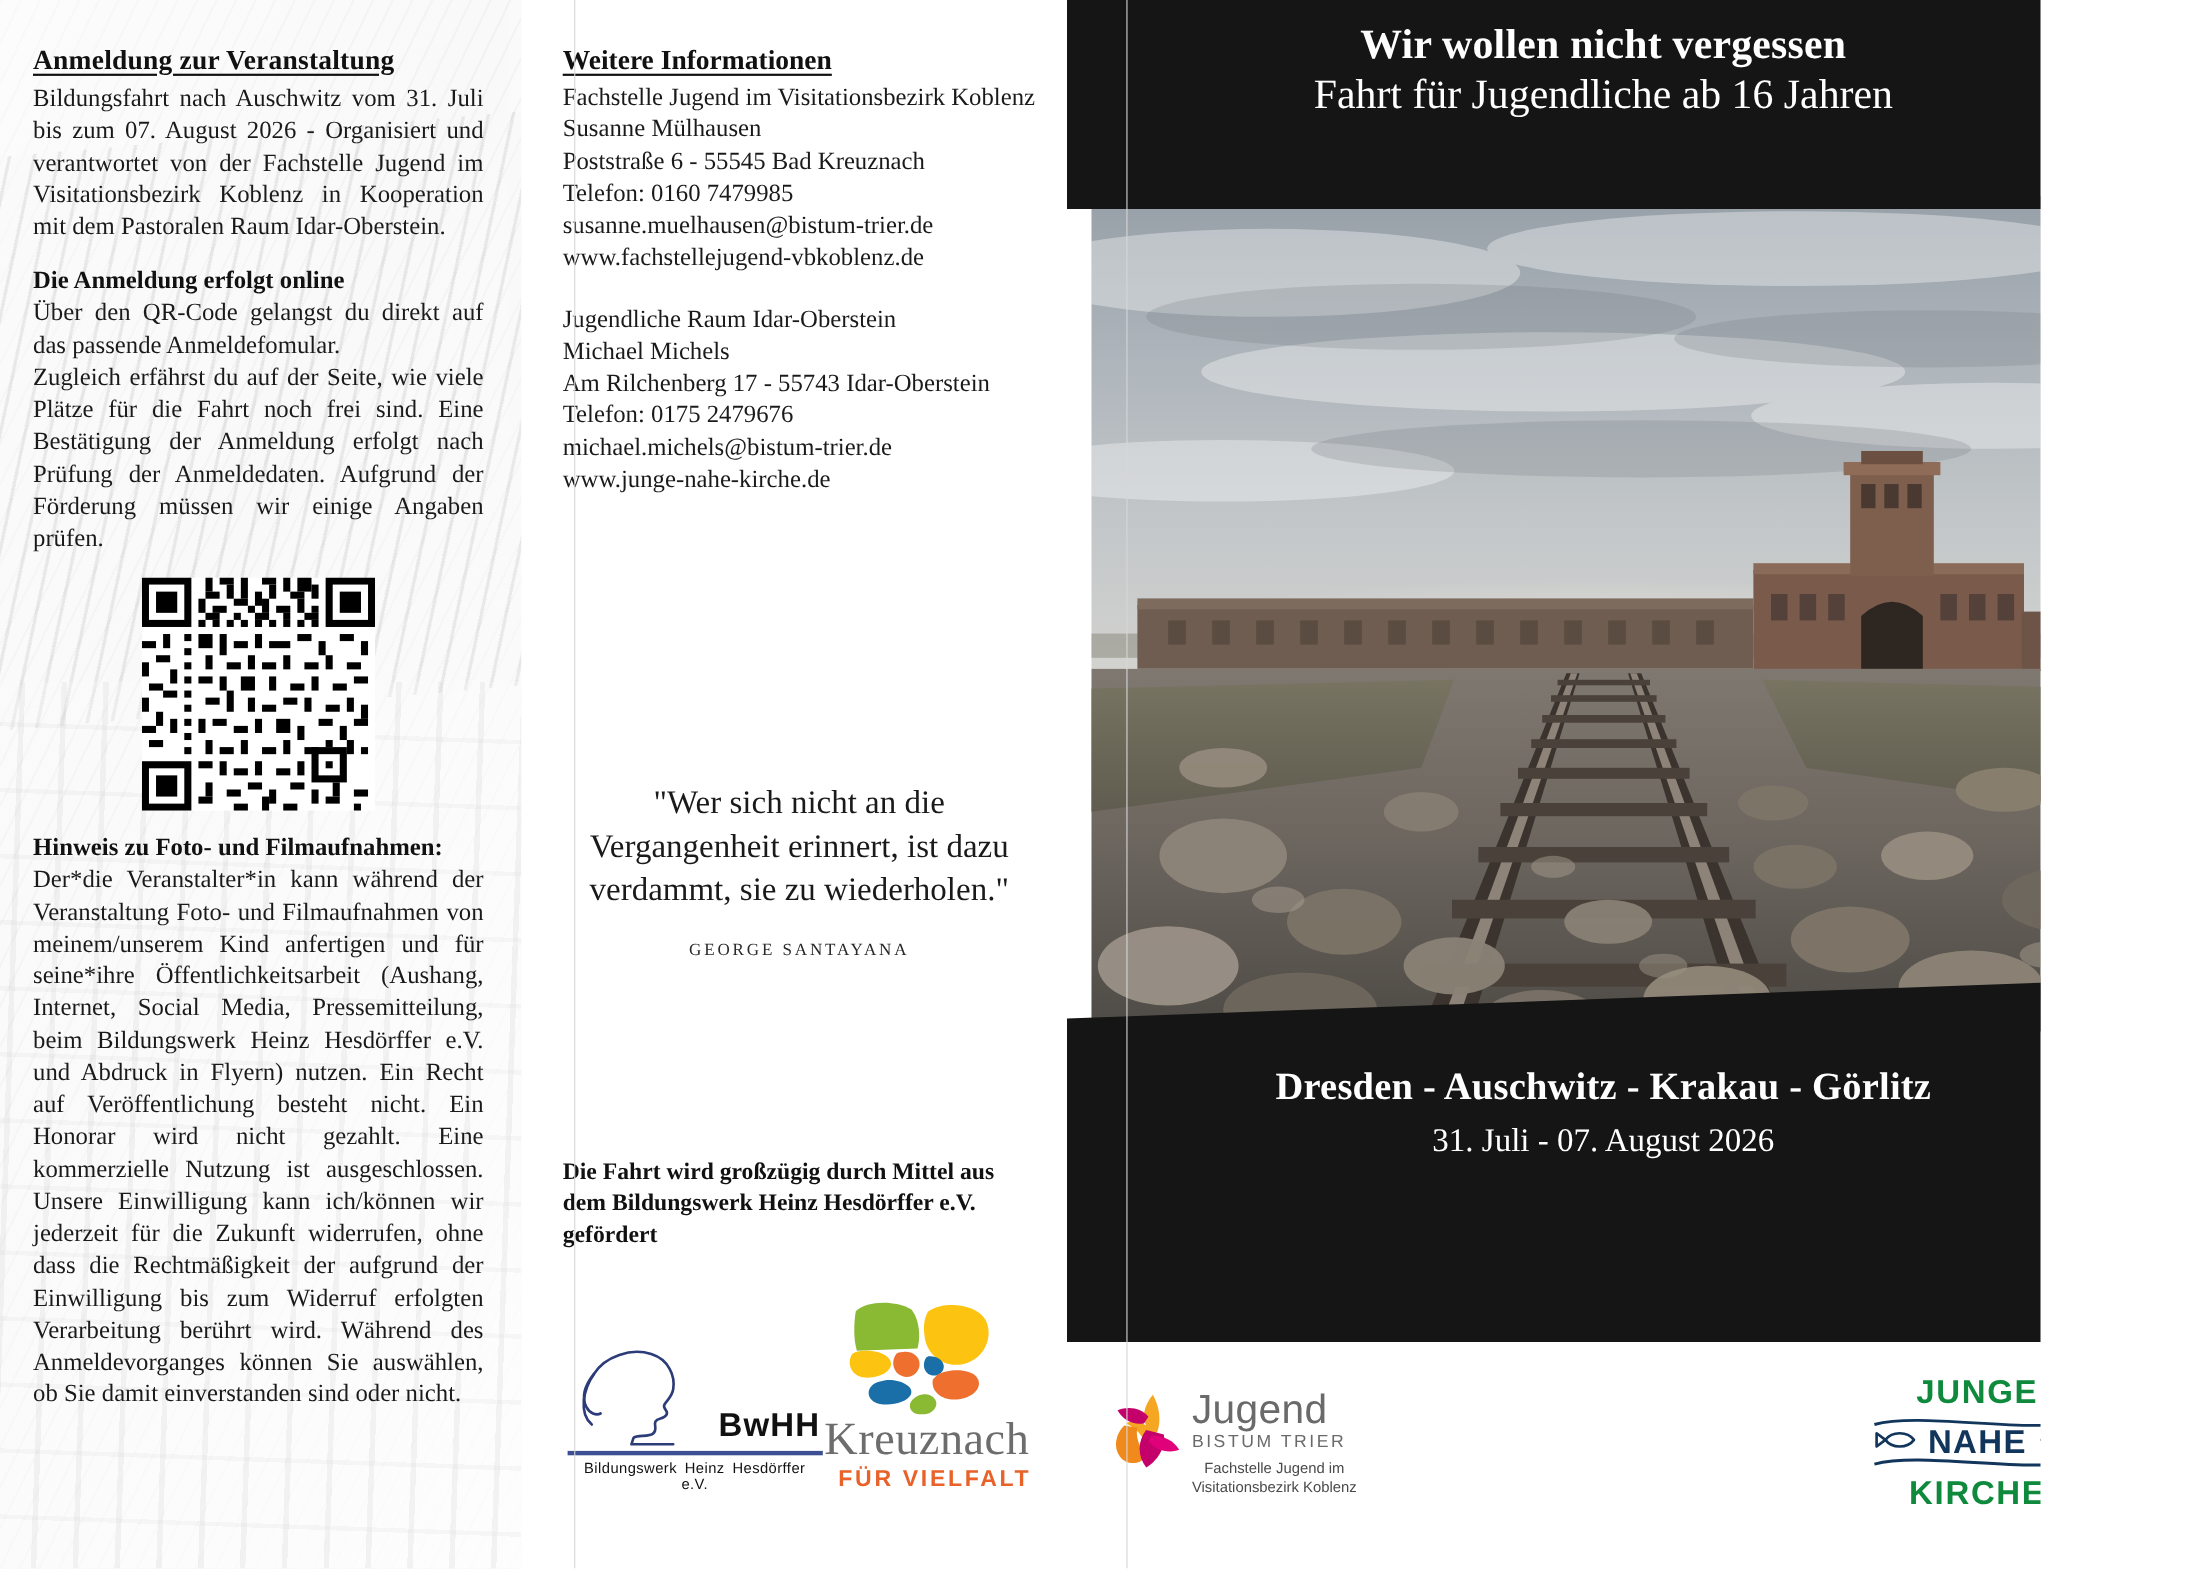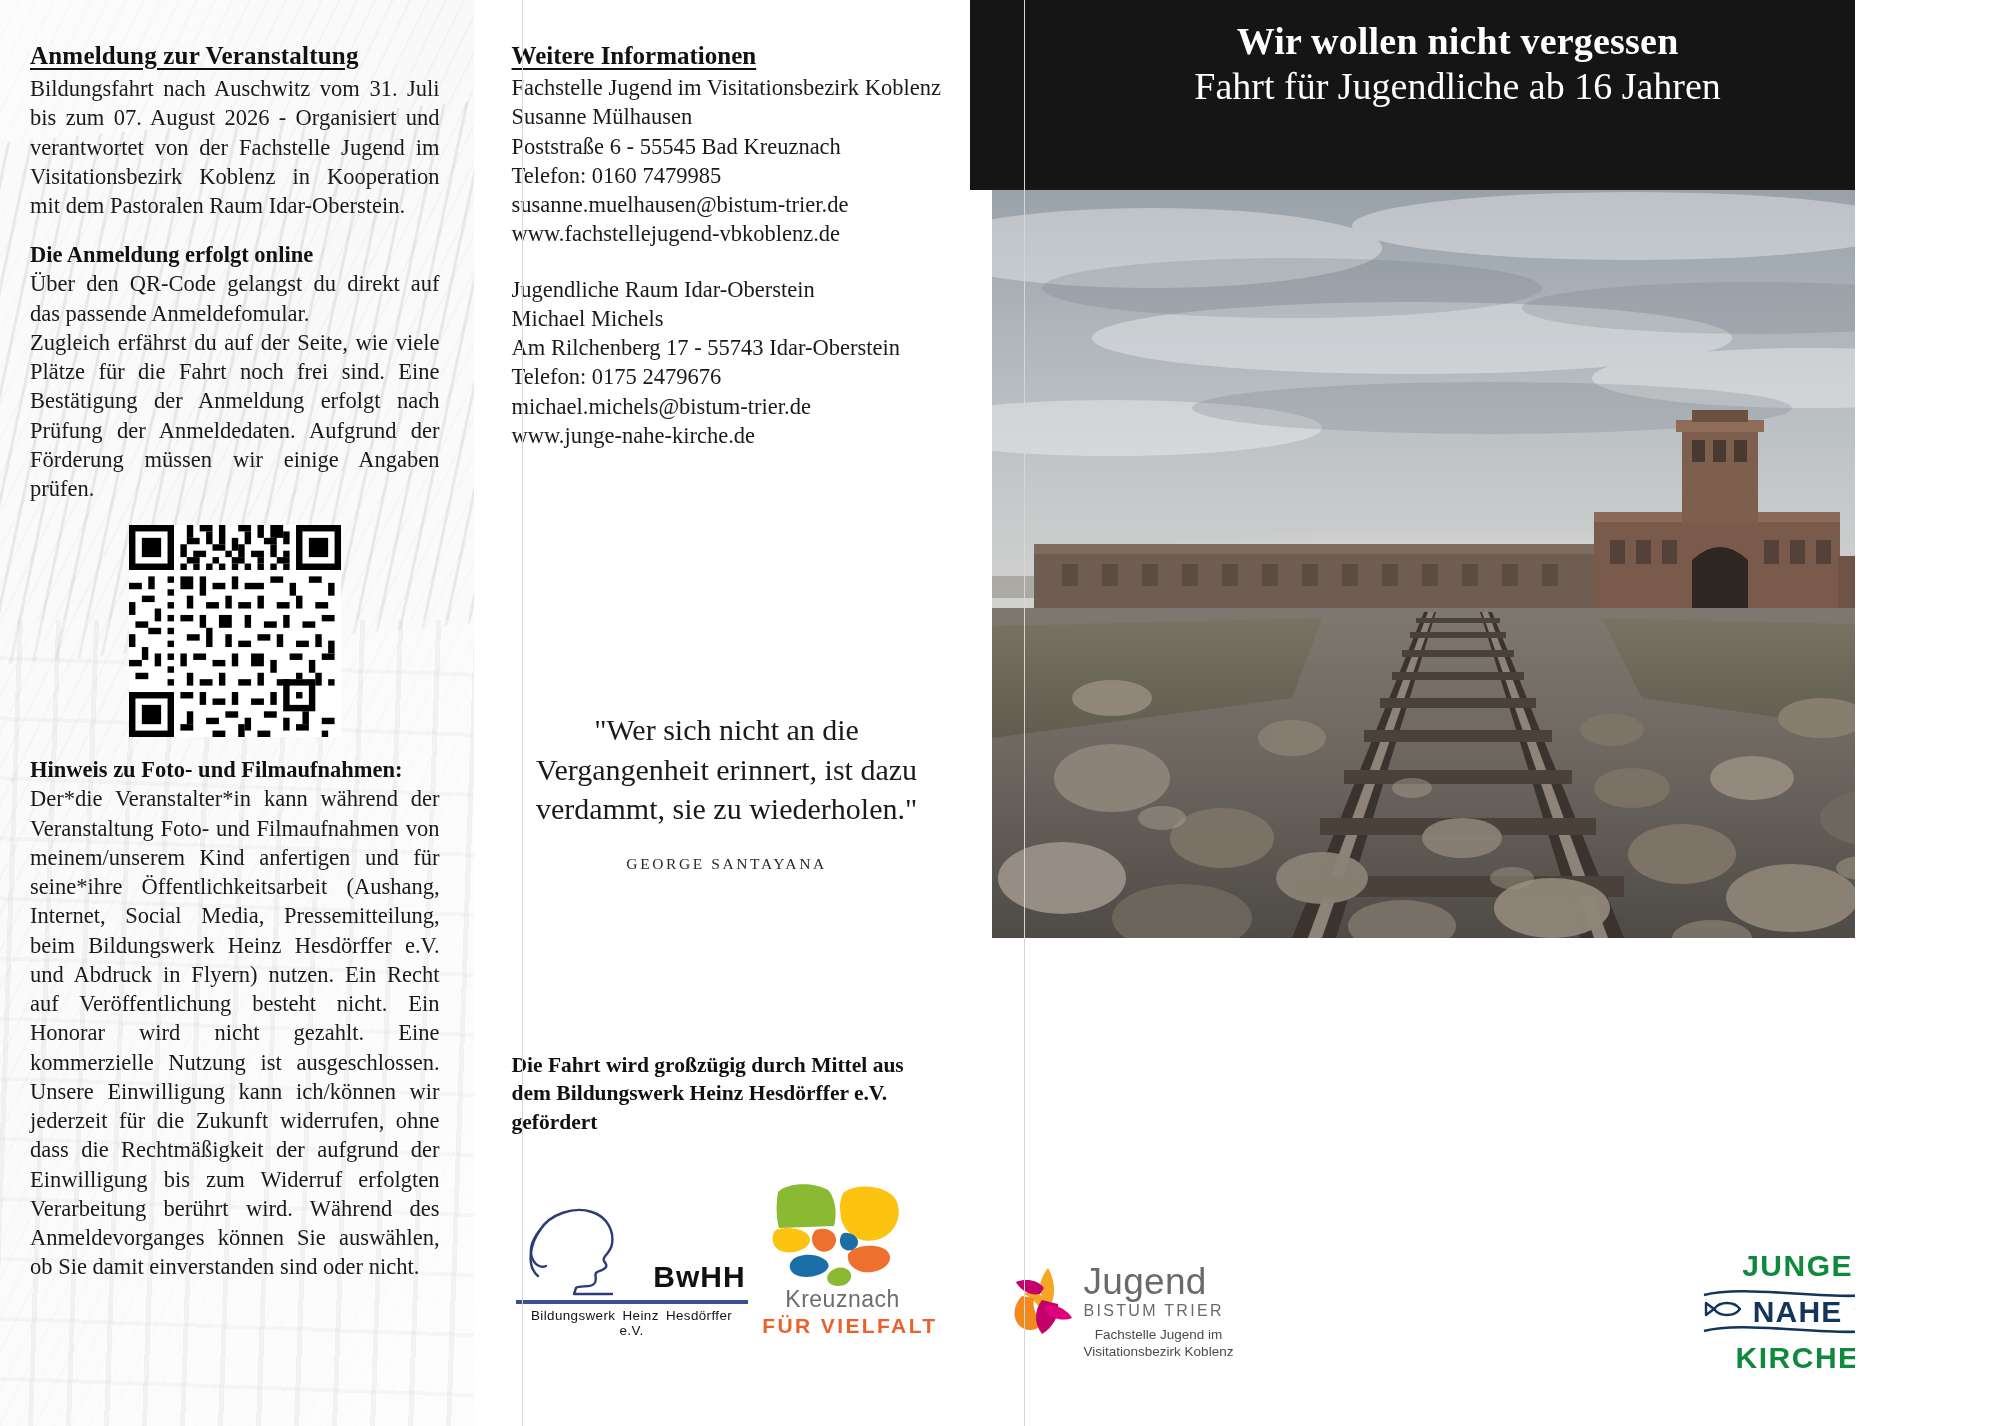--- a/index.html
+++ b/index.html
@@ -183,22 +183,22 @@
     color: #111;
     letter-spacing: .4px;
     text-align: center;
     word-spacing: 3px;
   }
 
   
   .kreuz { width: 190px; text-align: center; }
   .kreuz-mark { height: 112px; position: relative; }
   .kreuz-name {
-    font-family: Liberation Sans, sans-serif;
-    font-size: 23px;
+    font-family: Liberation Serif, serif;
+    font-size: 42px;
     color: #6d6d6d;
     letter-spacing: .5px;
     line-height: 1;
     margin-top: 2px;
   }
   .kreuz-sub {
     font-family: "Liberation Sans", sans-serif;
     font-weight: bold;
     font-size: 21px;
     color: #e8622a;
@@ -738,20 +738,26 @@
           <ellipse cx="420" cy="610" rx="20" ry="10" fill="#a59b8c"></ellipse>
           <ellipse cx="720" cy="760" rx="40" ry="18" fill="#a29888"></ellipse>
           <ellipse cx="520" cy="700" rx="22" ry="11" fill="#9c9284"></ellipse>
           <ellipse cx="870" cy="690" rx="26" ry="12" fill="#a79d8e"></ellipse>
         </g>
 
         <rect x="0" y="0" width="932" height="760" fill="none"></rect>
       </svg>
     </div>
 
+    <div class="black-band">
+      <div class="band-inner">
+        <div class="band-t1">Dresden - Auschwitz - Krakau - Görlitz</div>
+        <div class="band-t2">31. Juli - 07. August 2026</div>
+      </div>
+    </div>
 
     <div class="footer-logos">
 
       <div class="jbt">
         <div class="jbt-mark">
           <svg width="68" height="86" viewBox="0 0 68 86">
             <path d="M38 2 C30 12, 28 22, 32 30 C26 26, 20 24, 14 28 C22 32, 28 38, 30 44 L42 36 C46 26, 44 12, 38 2 Z" fill="#f5a623"></path>
             <path d="M12 30 C4 38, 2 50, 8 58 C14 66, 26 66, 32 58 C26 50, 22 40, 24 32 Z" fill="#f08a1d"></path>
             <path d="M30 28 C20 30, 10 24, 6 16 C16 12, 28 14, 34 22 Z" fill="#c4006b"></path>
             <path d="M32 34 C24 44, 24 58, 32 68 C42 62, 50 50, 48 38 Z" fill="#c4006b"></path>

